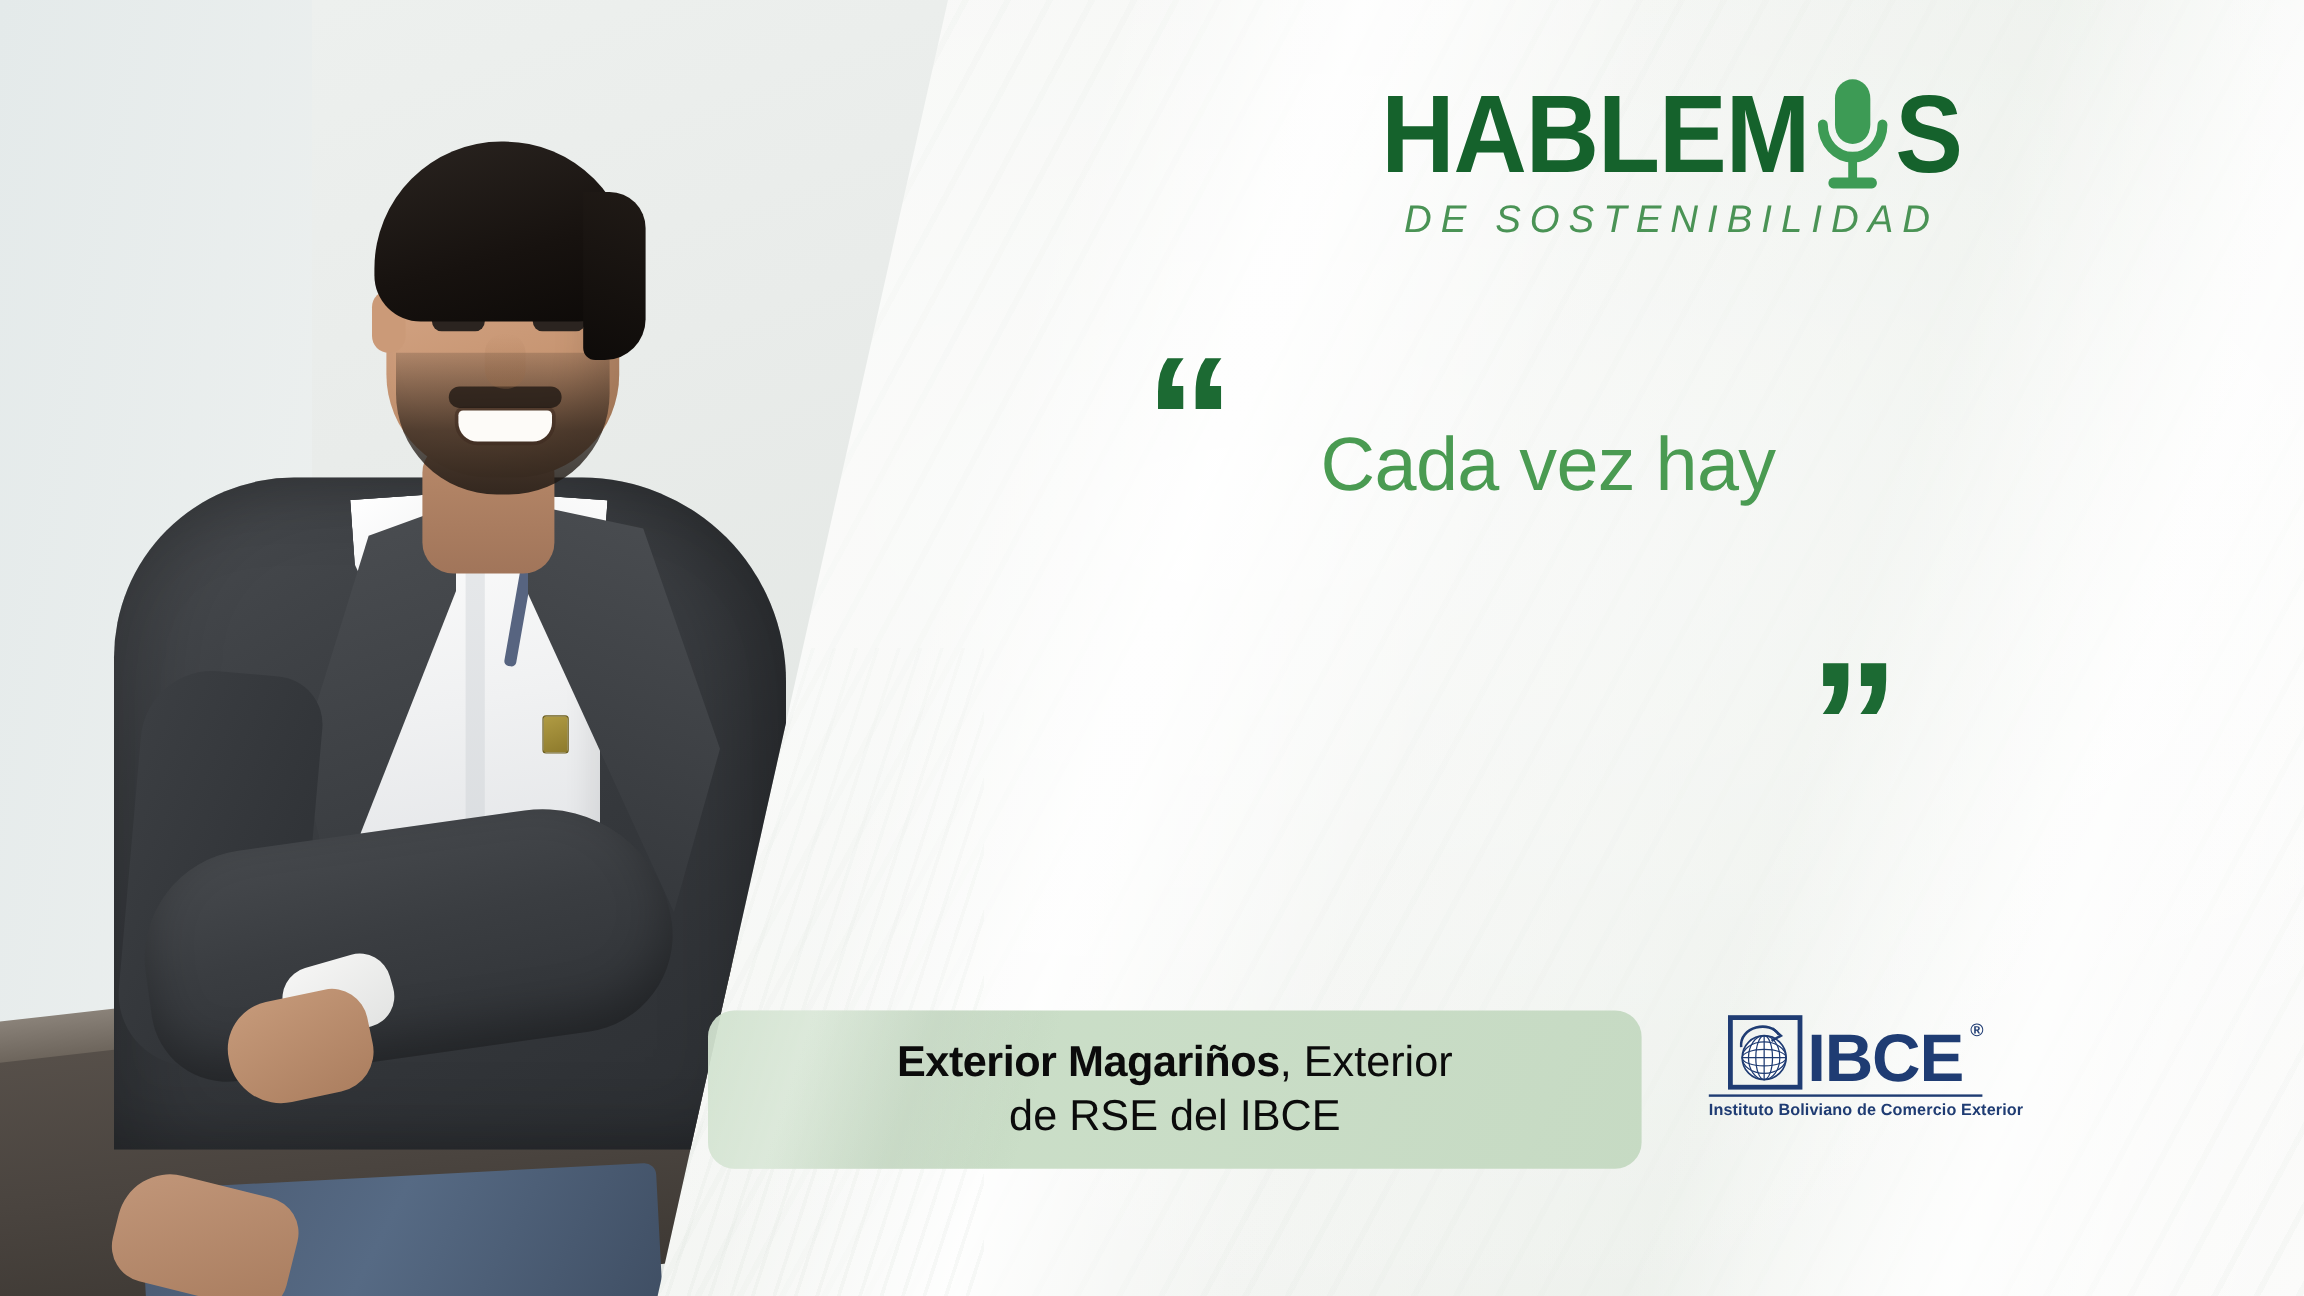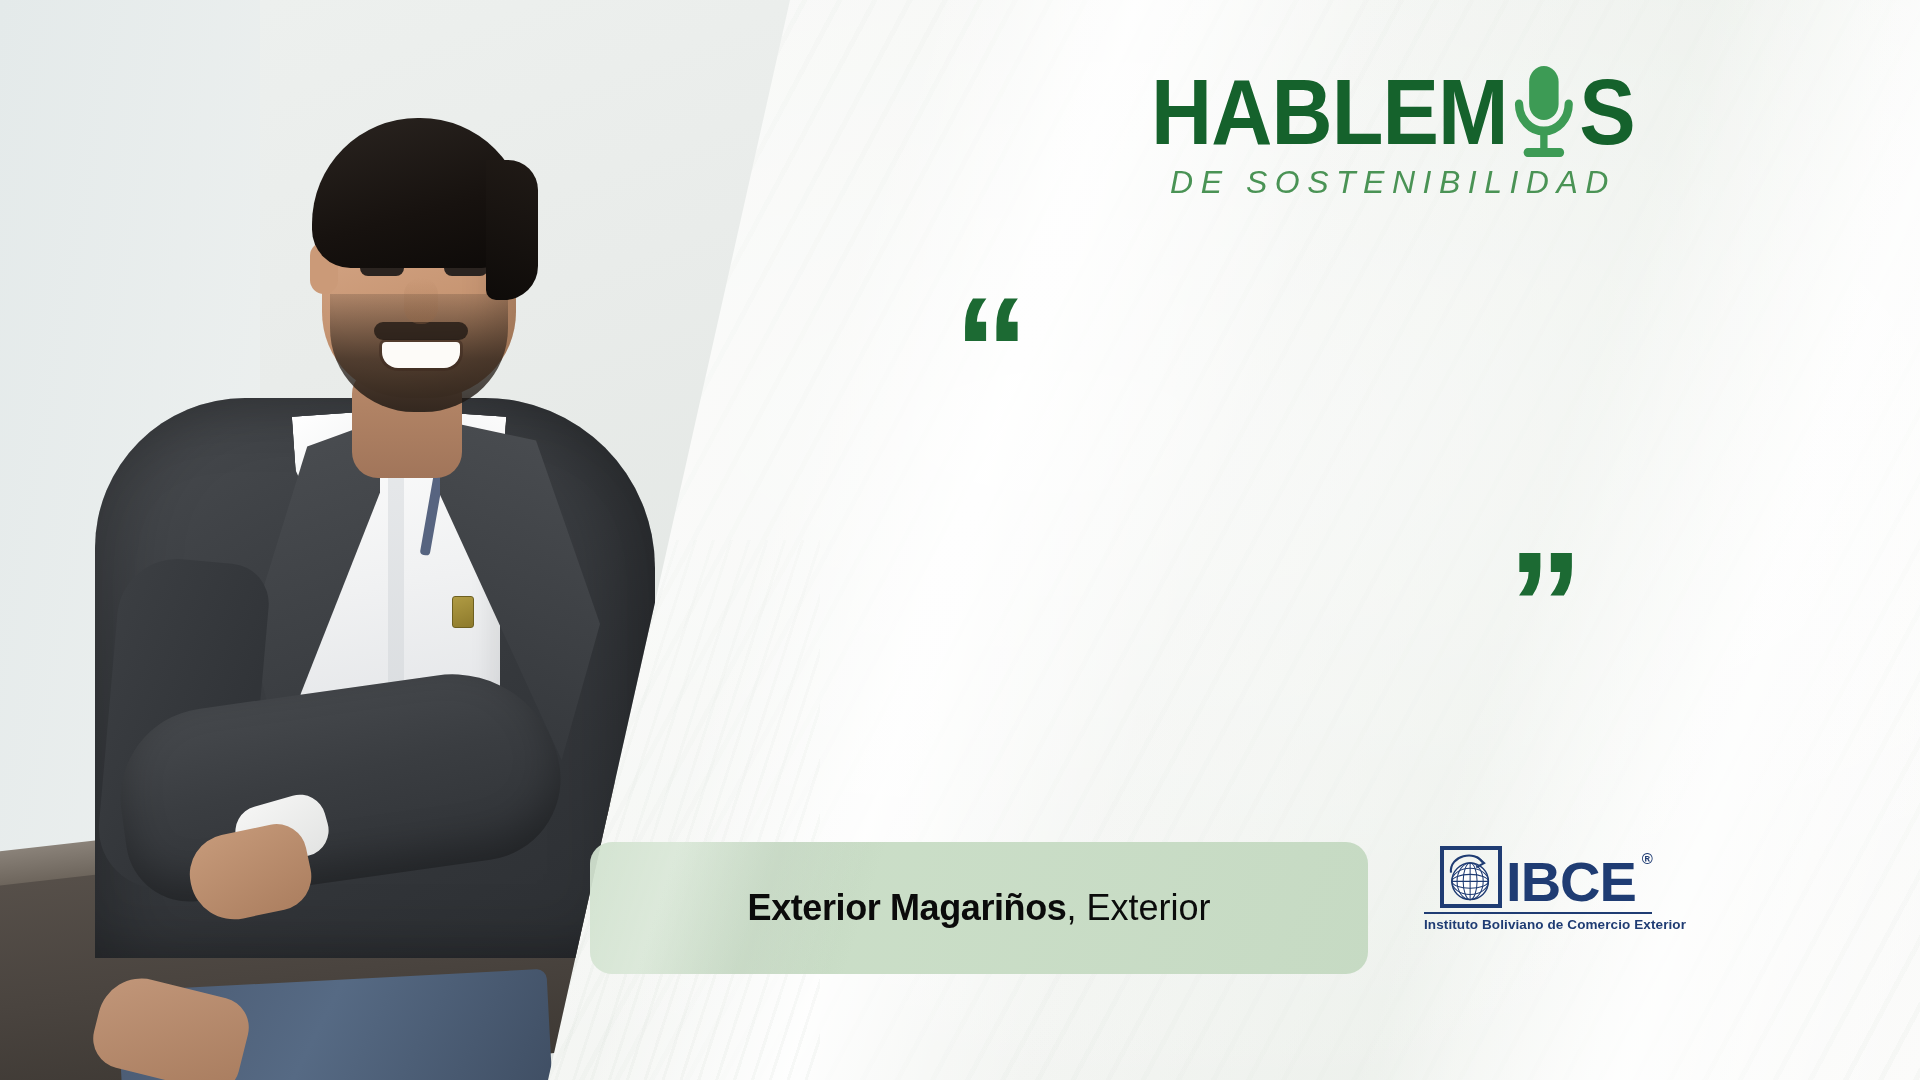--- a/index.html
+++ b/index.html
@@ -261,28 +261,30 @@
       </span>
       <span>S</span>
     </div>
     <div class="logo-sub">DE SOSTENIBILIDAD</div>
   </div>
 
   <div class="quote-block">
     <div class="qm qm-open">“</div>
     <div class="qm qm-close">”</div>
     <div class="quote-text">
+      <div>Cada vez hay</div>
     </div>
   </div>
 
   <div class="name-banner">
     <div class="name-text">
       <div>
         <span class="nm">Exterior Magariños</span><span class="role">, Exterior</span>
       </div>
+      <div class="role">de RSE del IBCE</div>
     </div>
   </div>
   <div class="name-banner-clip">
     <div class="nb-streak"></div>
     <div class="nb-streak2"></div>
   </div>
 
   <div class="ibce">
     <div class="ibce-row">
       <div class="globe-box">

